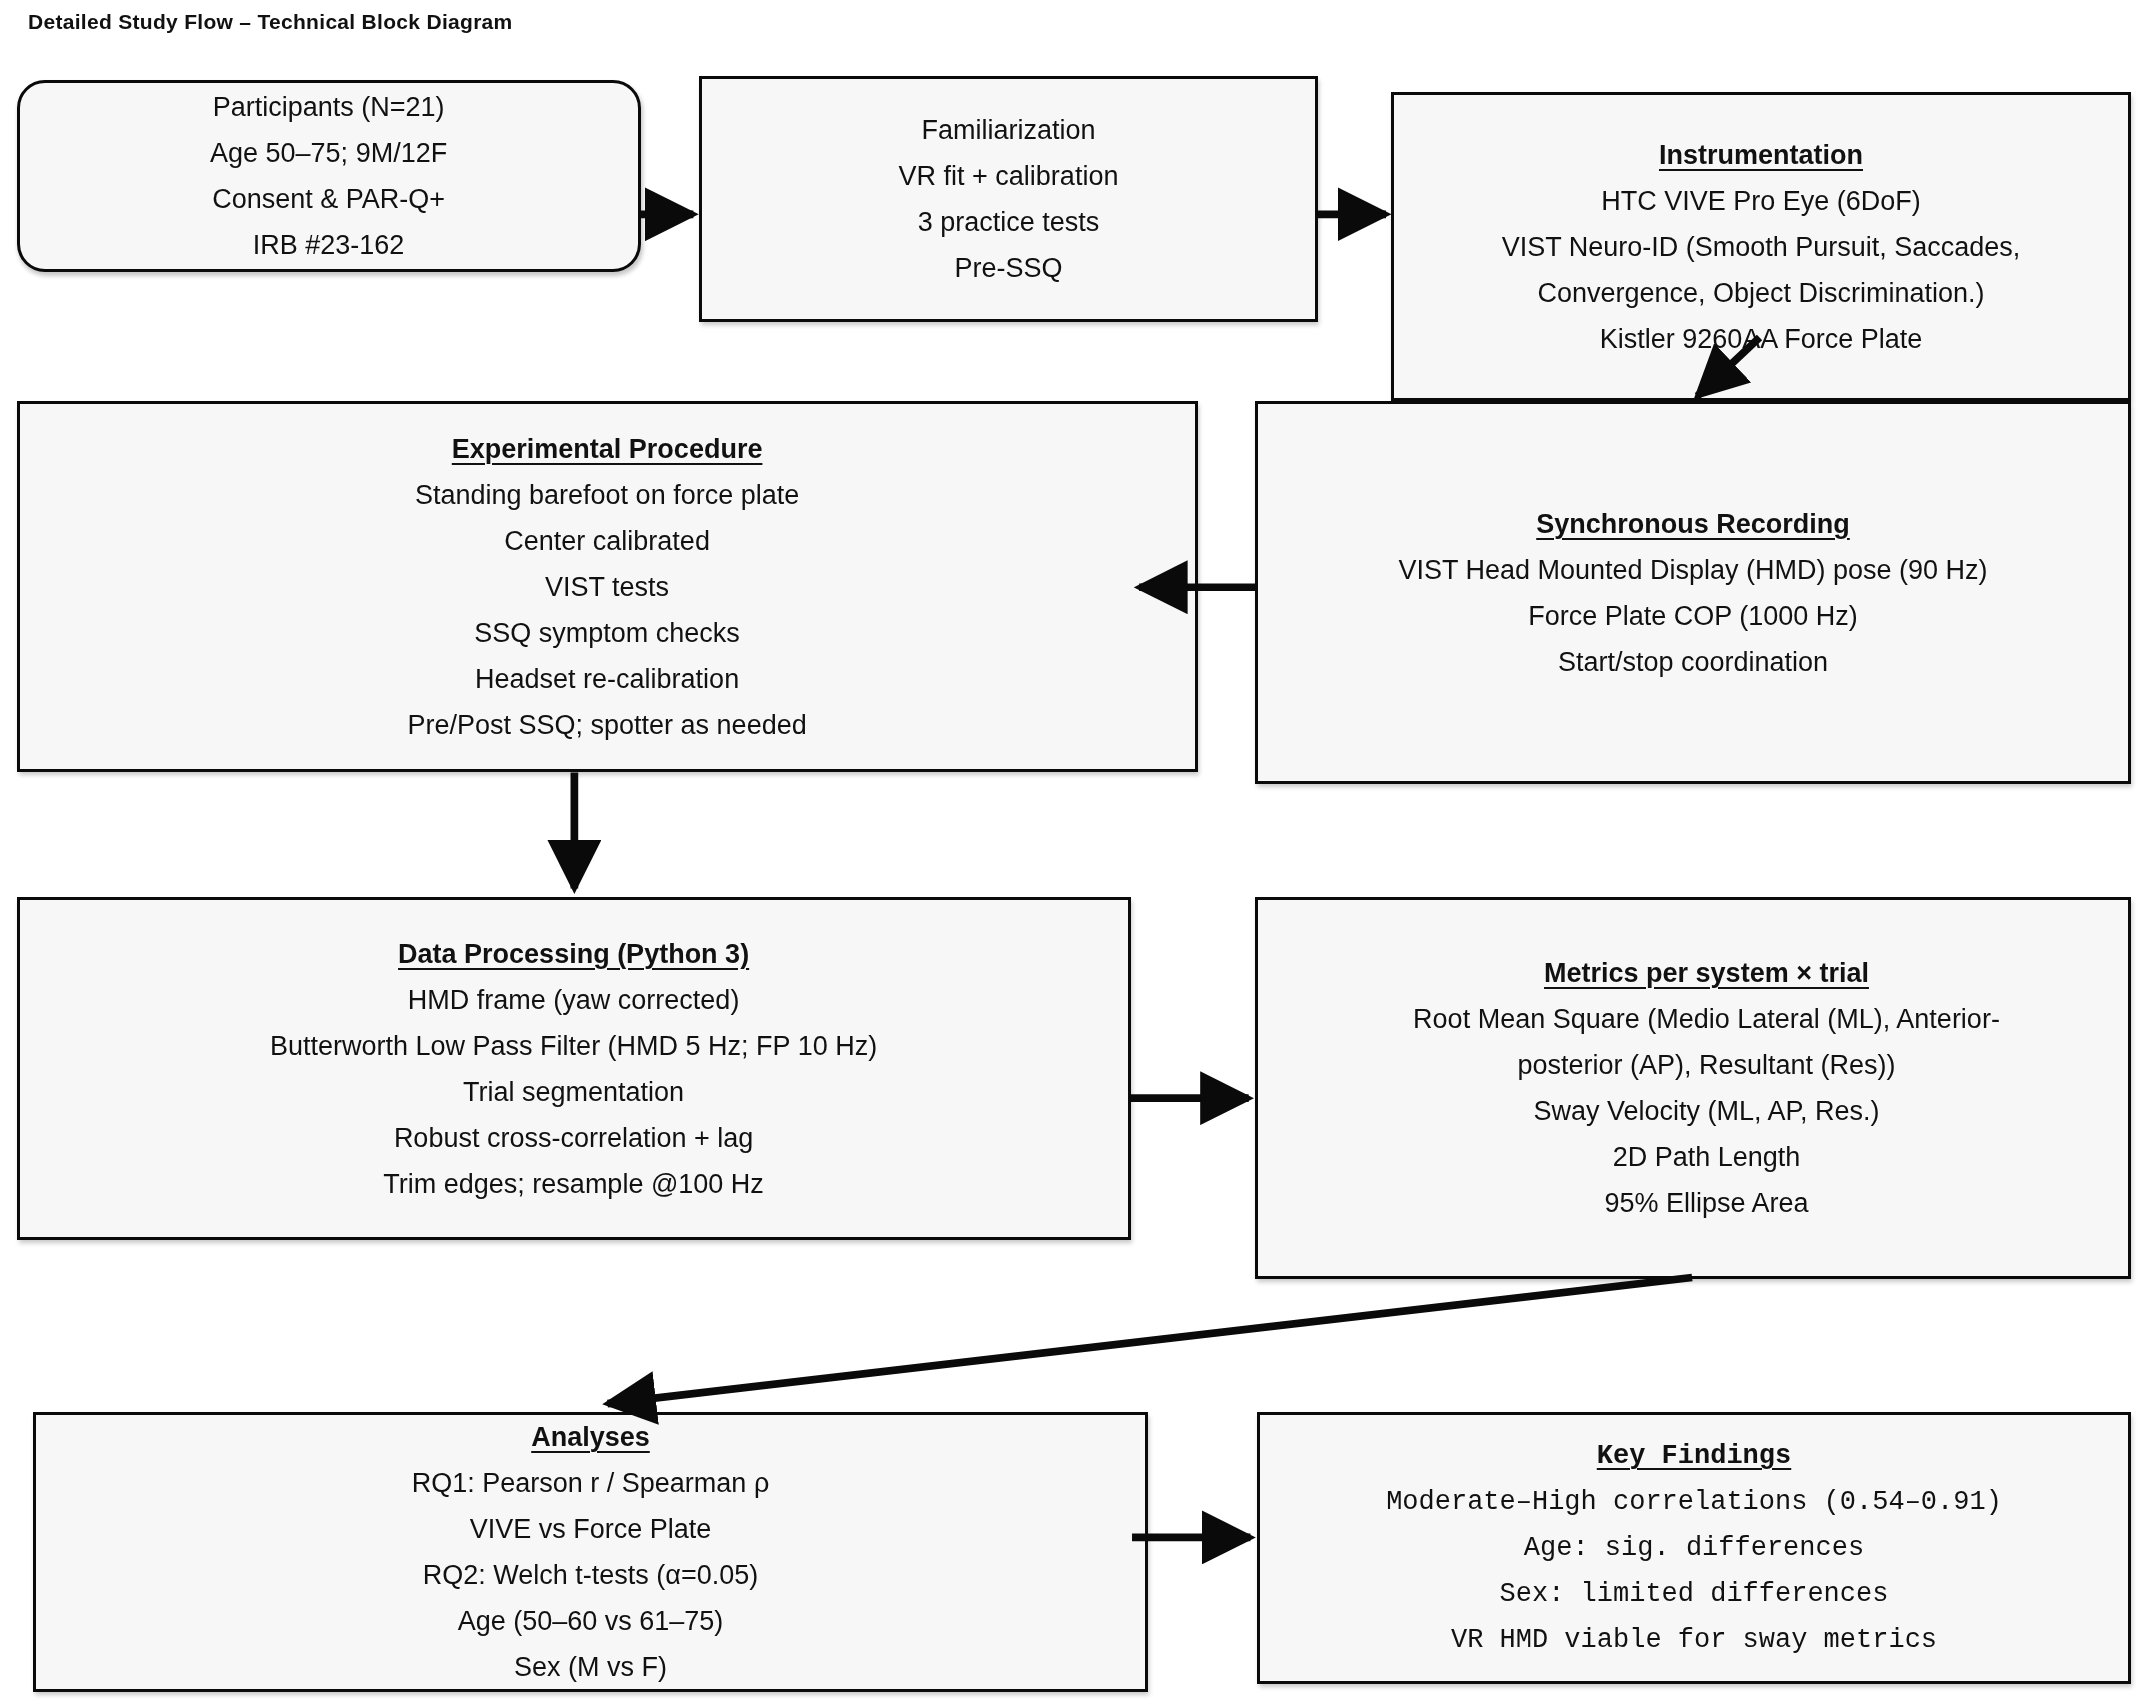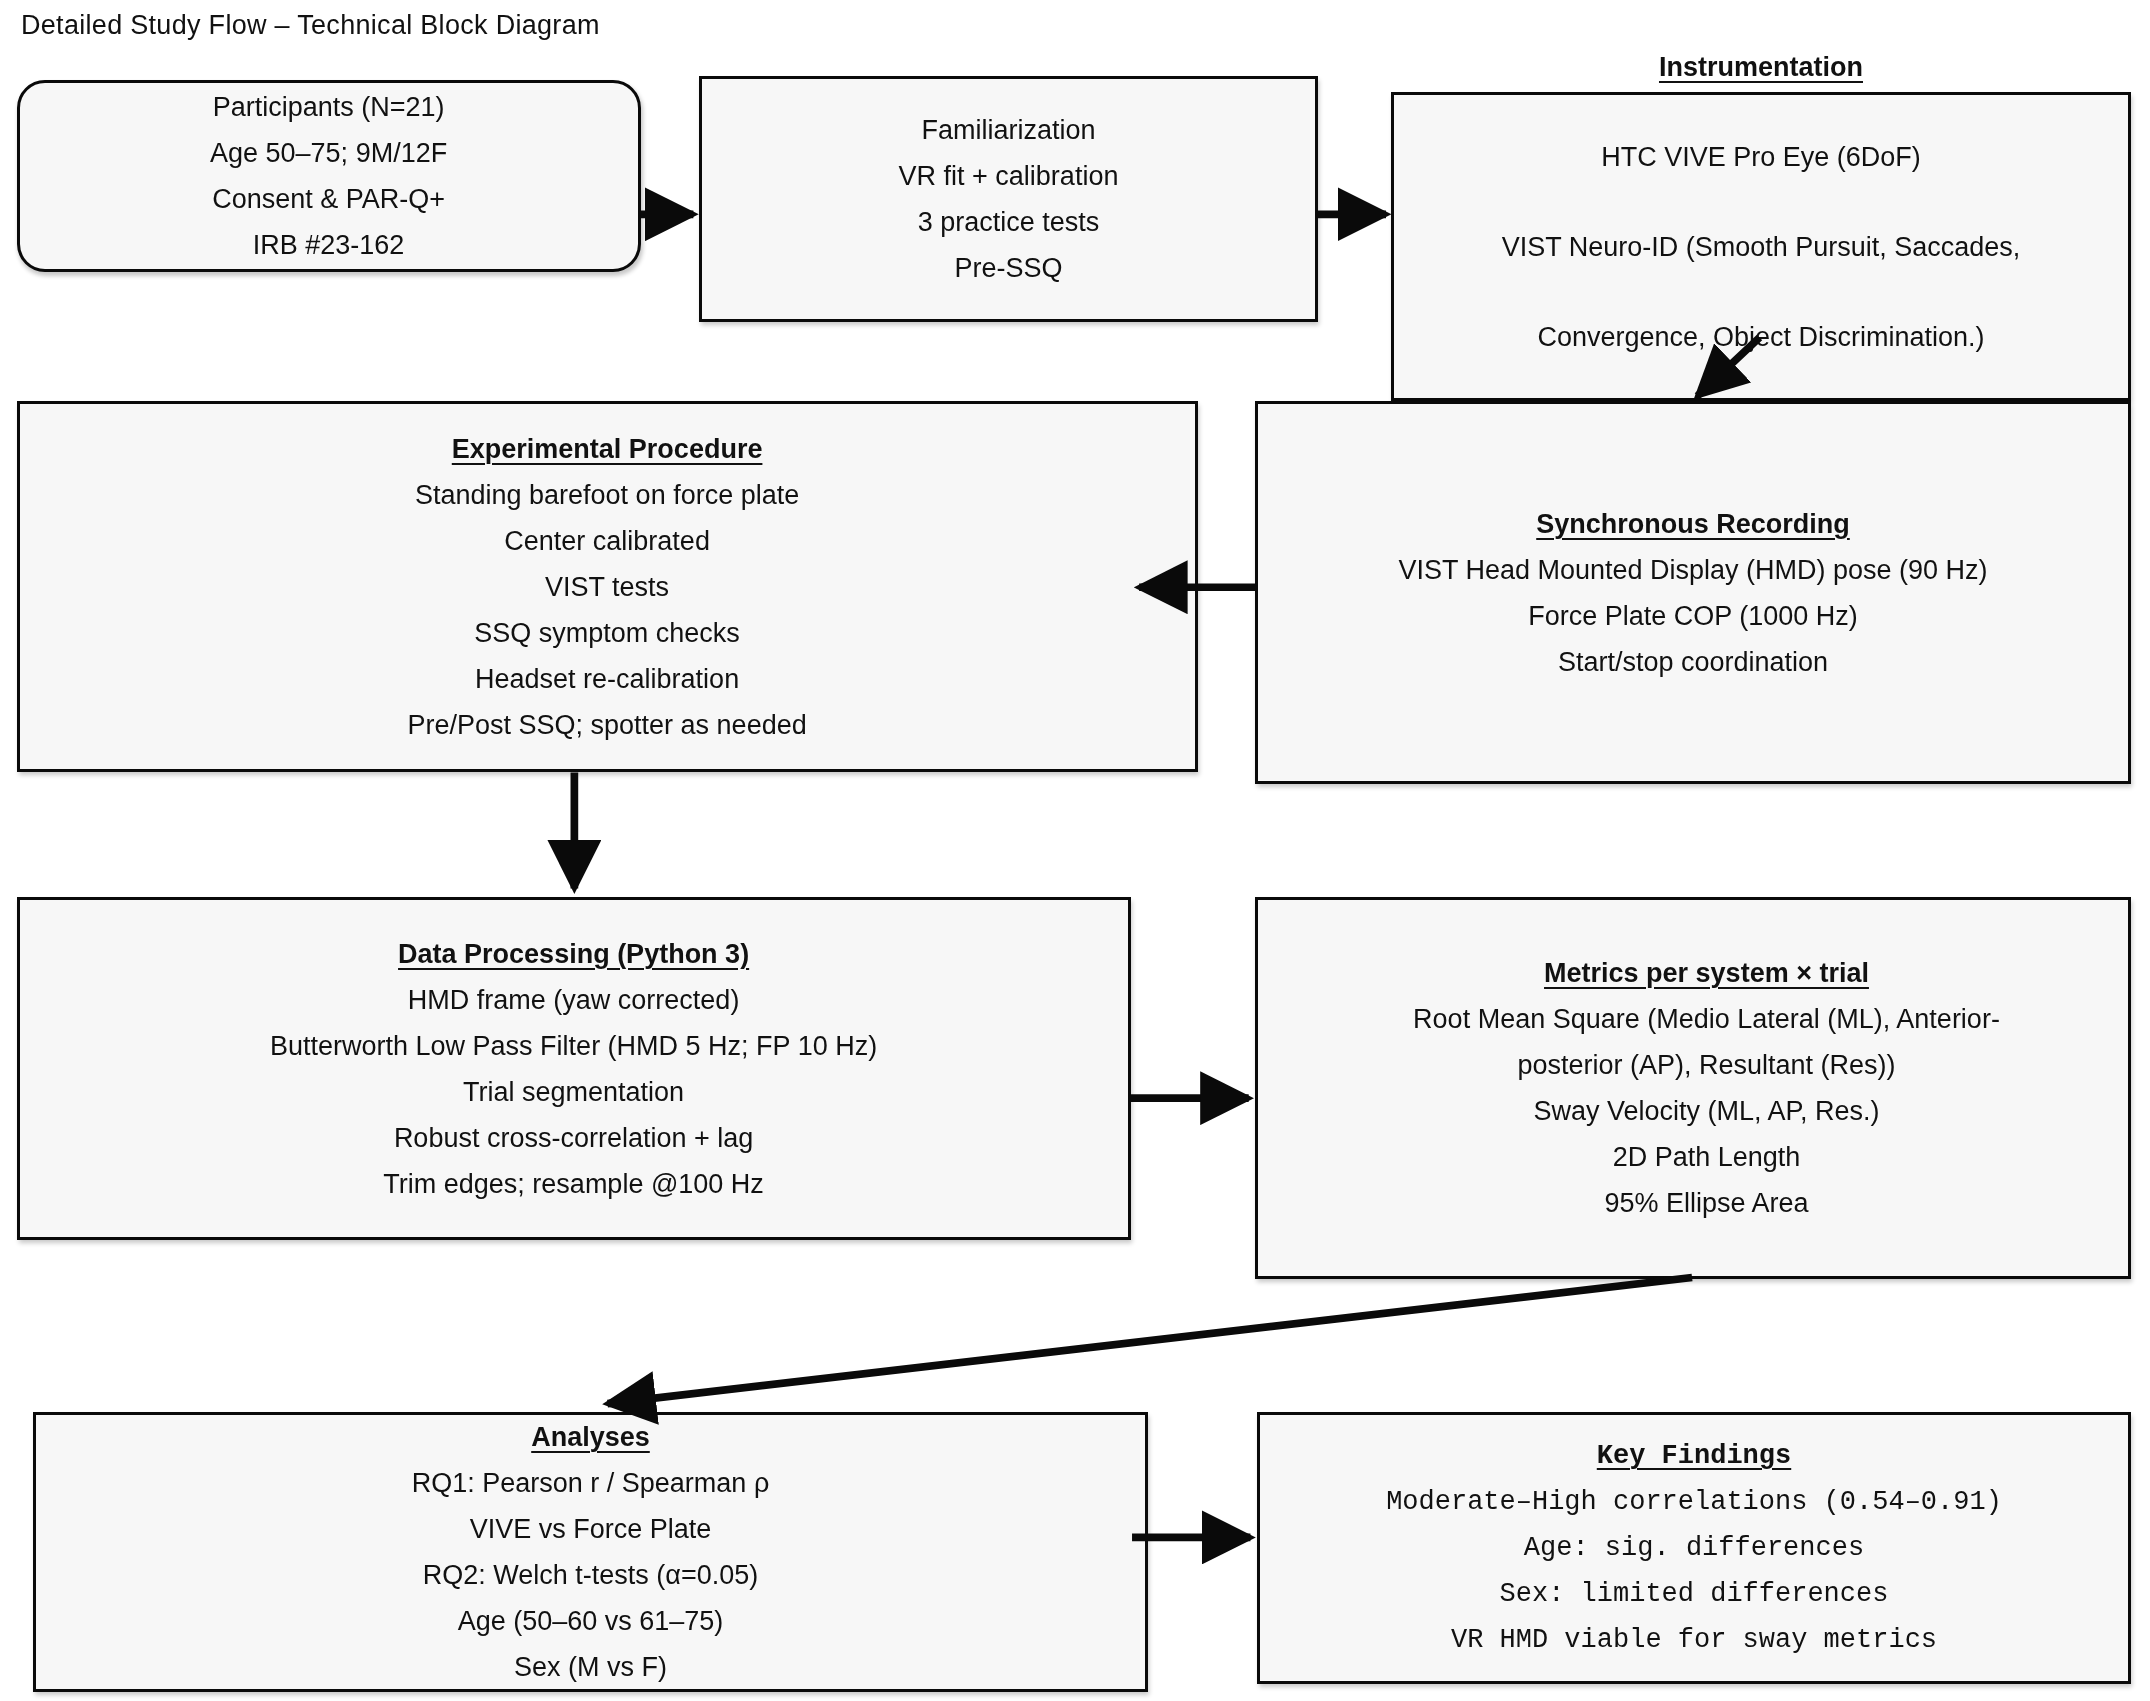--- a/index.html
+++ b/index.html
@@ -11,24 +11,24 @@
     position: relative;
     width: 2151px;
     height: 1702px;
     background: #ffffff;
     font-family: "Liberation Sans", "DejaVu Sans", sans-serif;
     color: #111111;
     overflow: hidden;
   }
   #diagram-title {
     position: absolute;
-    left: 21px;
+    left: 28px;
     top: 9.5px;
-    font-size: 27px;
-    font-weight: normal;
+    font-size: 21px;
+    font-weight: bold;
     letter-spacing: 0.3px;
     white-space: nowrap;
   }
   .box {
     position: absolute;
     box-sizing: border-box;
     background: #f7f7f7;
     border: 3px solid #0a0a0a;
     box-shadow: 1.8px 3.6px 4.7px rgba(0,0,0,0.22);
     display: flex;
@@ -73,21 +73,21 @@
     <div class="line">IRB #23-162</div>
   </div>
 
   <div class="box" style="left:699px; top:76px; width:619px; height:246px;">
     <div class="line">Familiarization</div>
     <div class="line">VR fit + calibration</div>
     <div class="line">3 practice tests</div>
     <div class="line">Pre-SSQ</div>
   </div>
 
-  <div class="box" style="left:1391px; top:92px; width:740px; height:309px;gap:44px;">
+  <div class="box" style="left:1391px; top:92px; width:740px; height:309px;">
     <div class="line heading">Instrumentation</div>
     <div class="line">HTC VIVE Pro Eye (6DoF)</div>
     <div class="line">VIST Neuro-ID (Smooth Pursuit, Saccades,</div>
     <div class="line">Convergence, Object Discrimination.)</div>
     <div class="line">Kistler 9260AA Force Plate</div>
   </div>
 
   <div class="box" style="left:16.6px; top:401px; width:1181px; height:371px;">
     <div class="line heading">Experimental Procedure</div>
     <div class="line">Standing barefoot on force plate</div>

